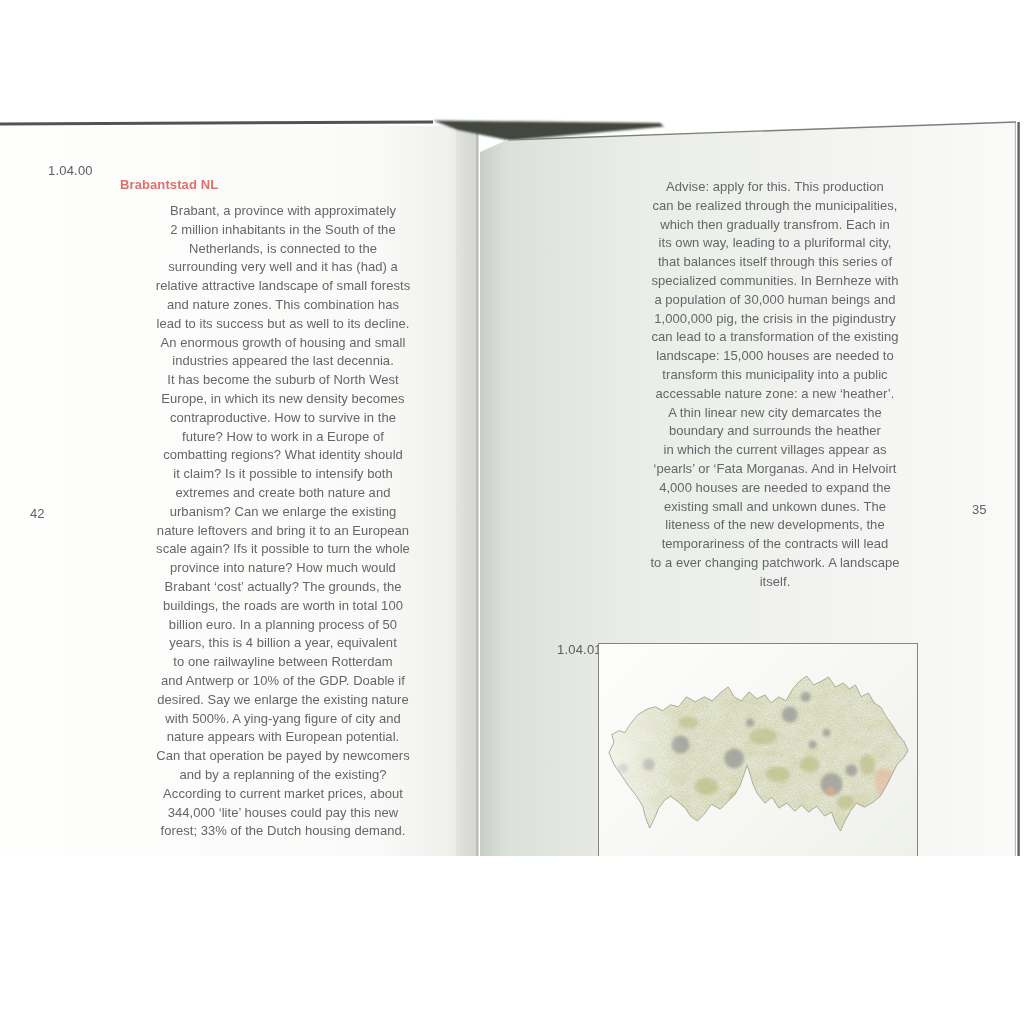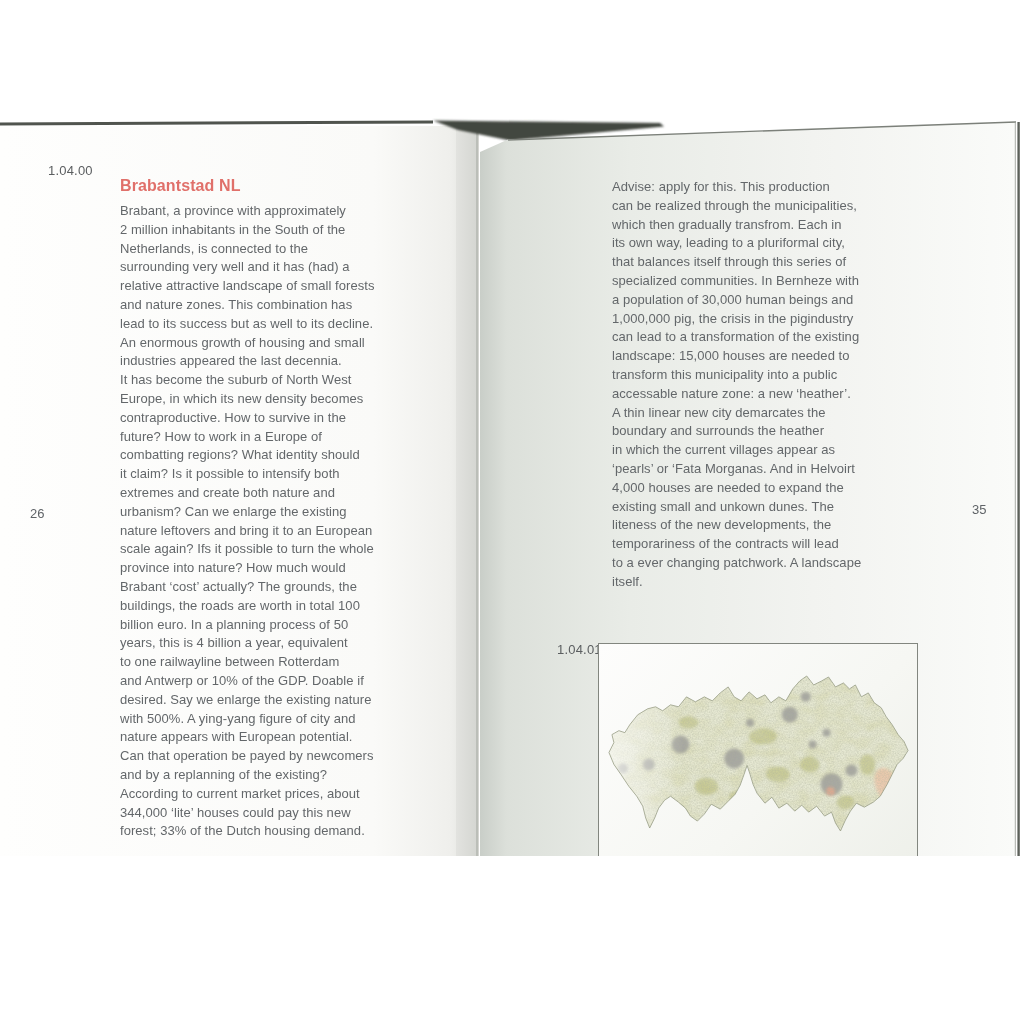--- a/index.html
+++ b/index.html
@@ -1,26 +1,27 @@
 <!DOCTYPE html>
 <html><head>
 <meta charset="utf-8">
 <style>
   html,body{margin:0;padding:0;background:#ffffff;}
   .photo{
     position:relative;width:1024px;height:856px;background:#ffffff;overflow:hidden;
     font-family:"Liberation Sans","DejaVu Sans",sans-serif;
+    text-align:center;
   }
   .backdrop{position:absolute;left:0;top:0;width:1024px;height:1024px;}
   .abs{position:absolute;}
   .section-label{
     font-size:13px;color:#5b5e60;letter-spacing:.2px;
   }
   .heading{
-    font-size:16px;font-weight:bold;color:#e0706a;letter-spacing:.1px;
+    font-size:13px;font-weight:bold;color:#e0706a;letter-spacing:.1px;
   }
   .body-text{
     font-size:13px;line-height:18.8px;color:#63676a;
     white-space:pre-line;letter-spacing:.05px;
   }
   .page-num{font-size:13px;color:#5f6367;}
   .fig-frame{
     left:598px;top:643px;width:318px;height:218px;
     border:1.5px solid #82867f;
     background:linear-gradient(135deg,#fdfdfc 0%,#f6f7f3 60%,#eef0ea 100%);
@@ -114,21 +115,21 @@
 and Antwerp or 10% of the GDP. Doable if
 desired. Say we enlarge the existing nature
 with 500%.  A ying-yang figure of city and
 nature appears with European potential.
 Can that operation be payed by newcomers
 and by a replanning of the existing?
 According to current market prices, about
 344,000 ‘lite’ houses could pay this new
 forest; 33% of the Dutch housing demand.</div>
 
-  <div class="abs page-num" style="left:30px;top:506px;">26</div>
+  <div class="abs page-num" style="left:30px;top:506px;">42</div>
 
   <div class="abs body-text" style="left:612px;top:178px;width:326px;">Advise: apply for this. This production
 can be realized through the municipalities,
 which then gradually transfrom. Each in
 its own way, leading to a pluriformal city,
 that balances itself through this series of
 specialized communities. In Bernheze with
 a population of 30,000 human beings and
 1,000,000 pig, the crisis in the pigindustry
 can lead to a transformation of the existing

